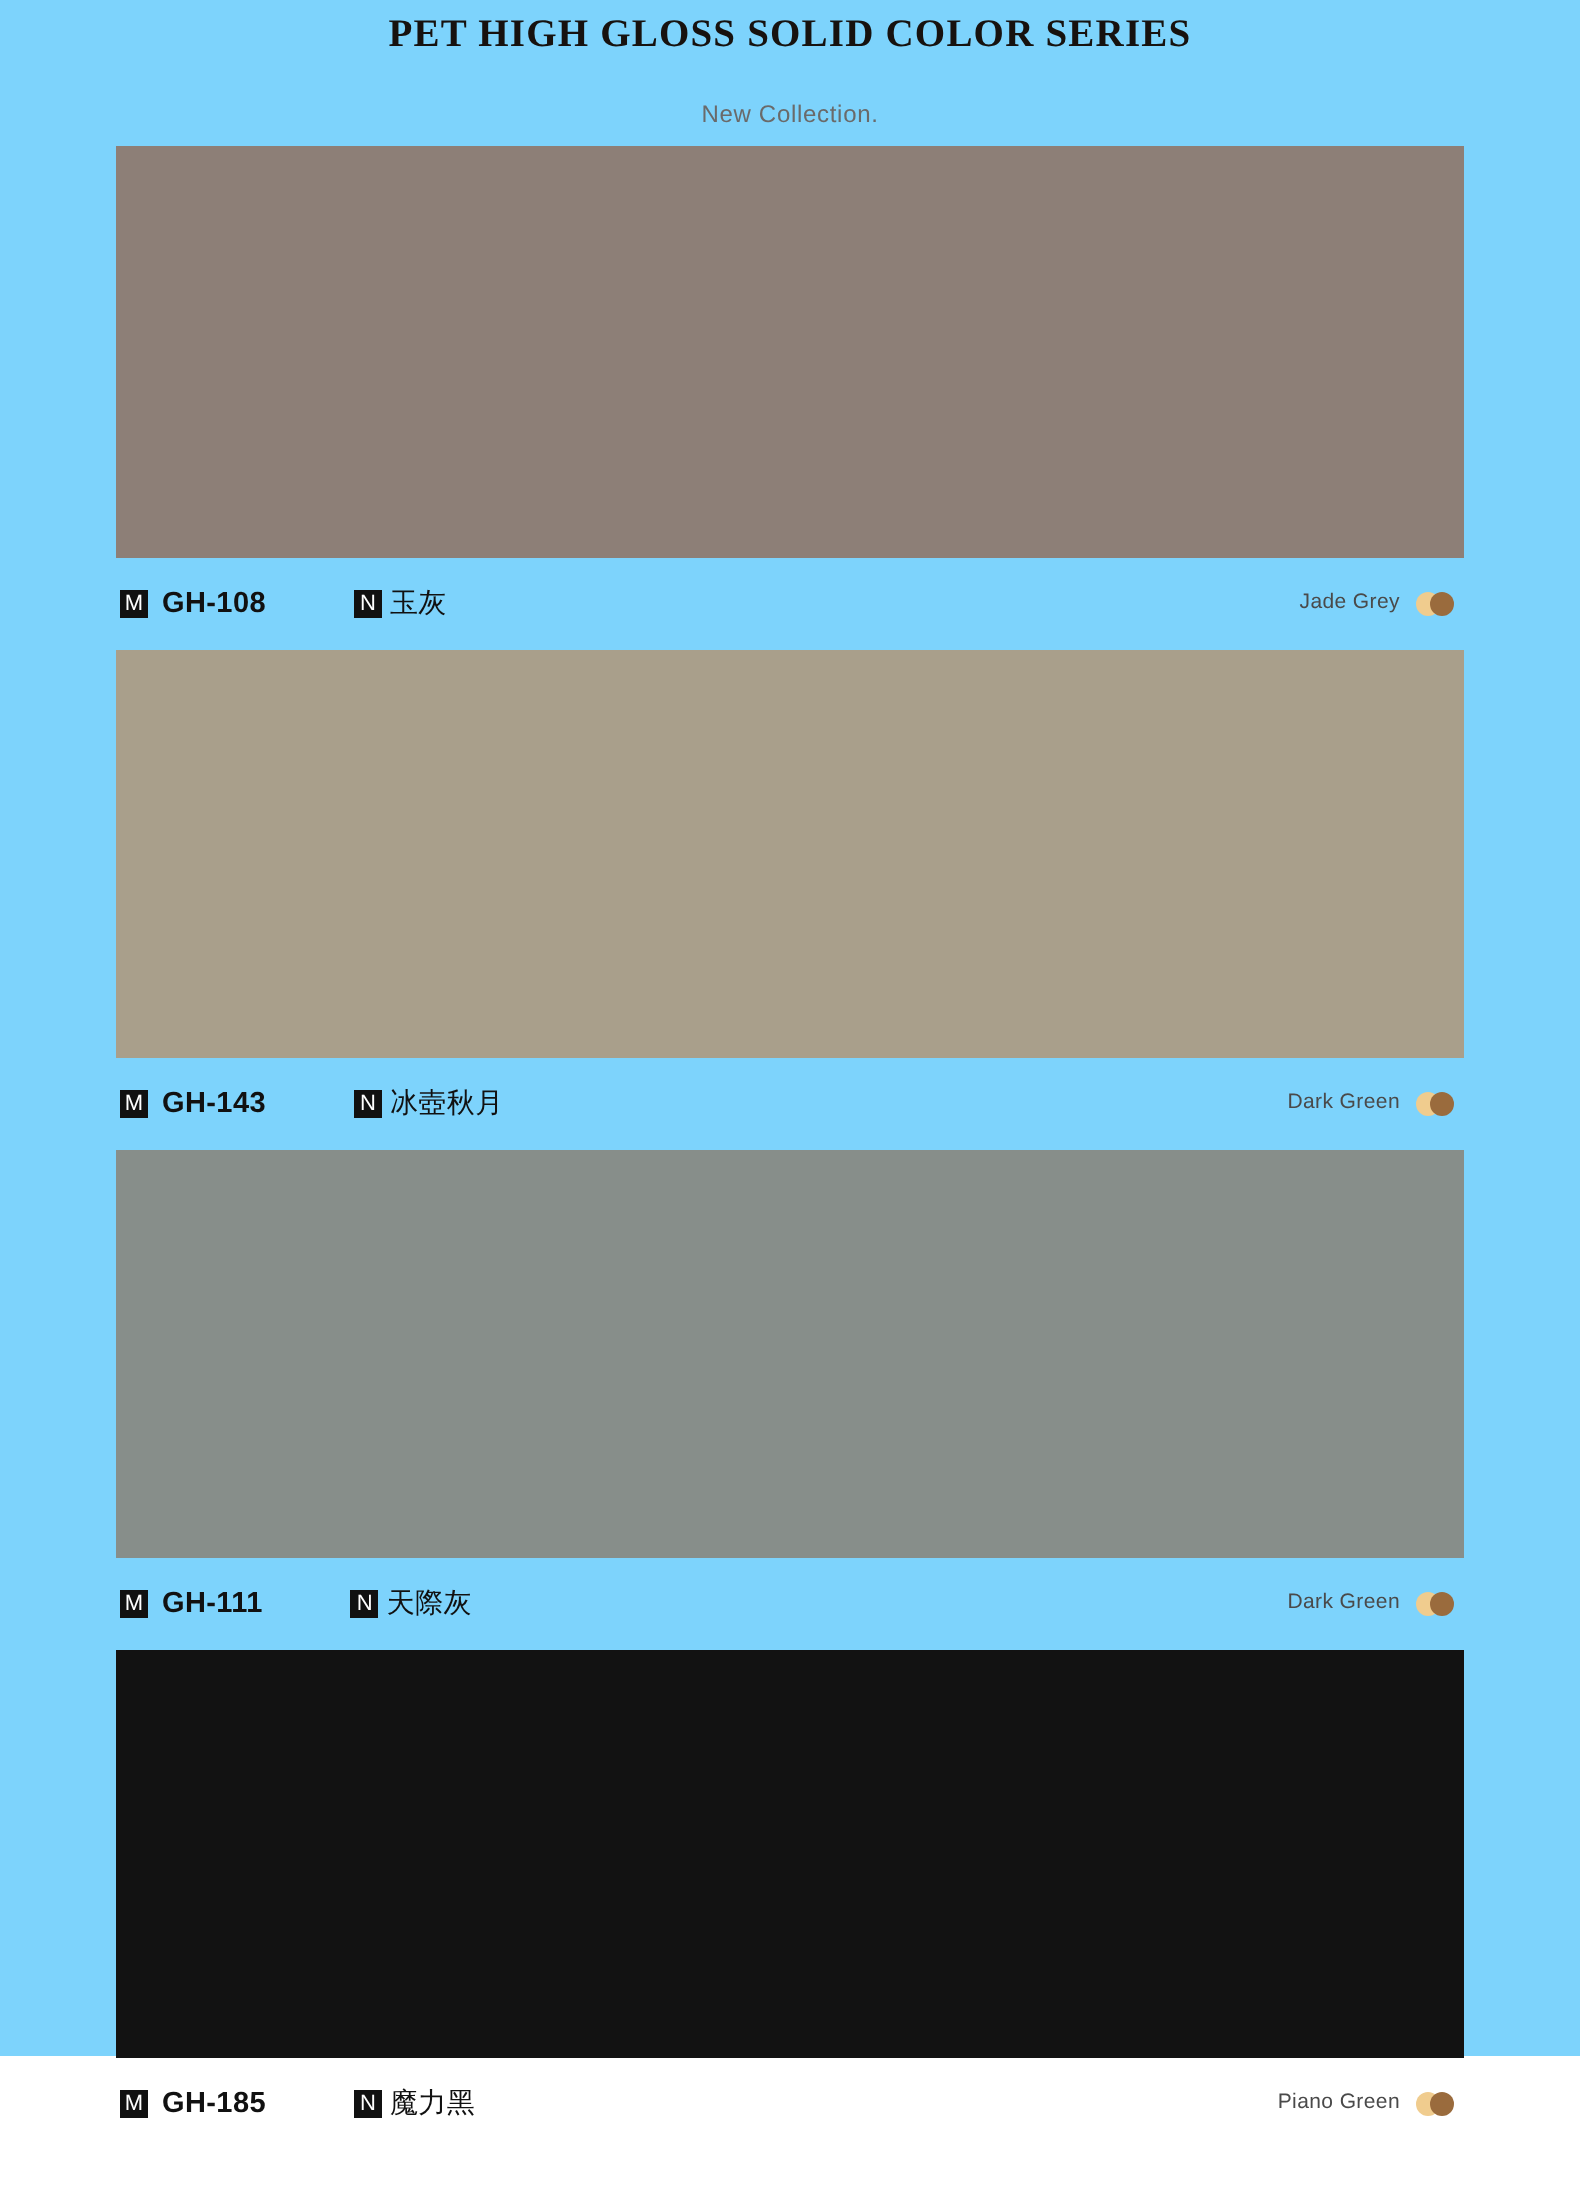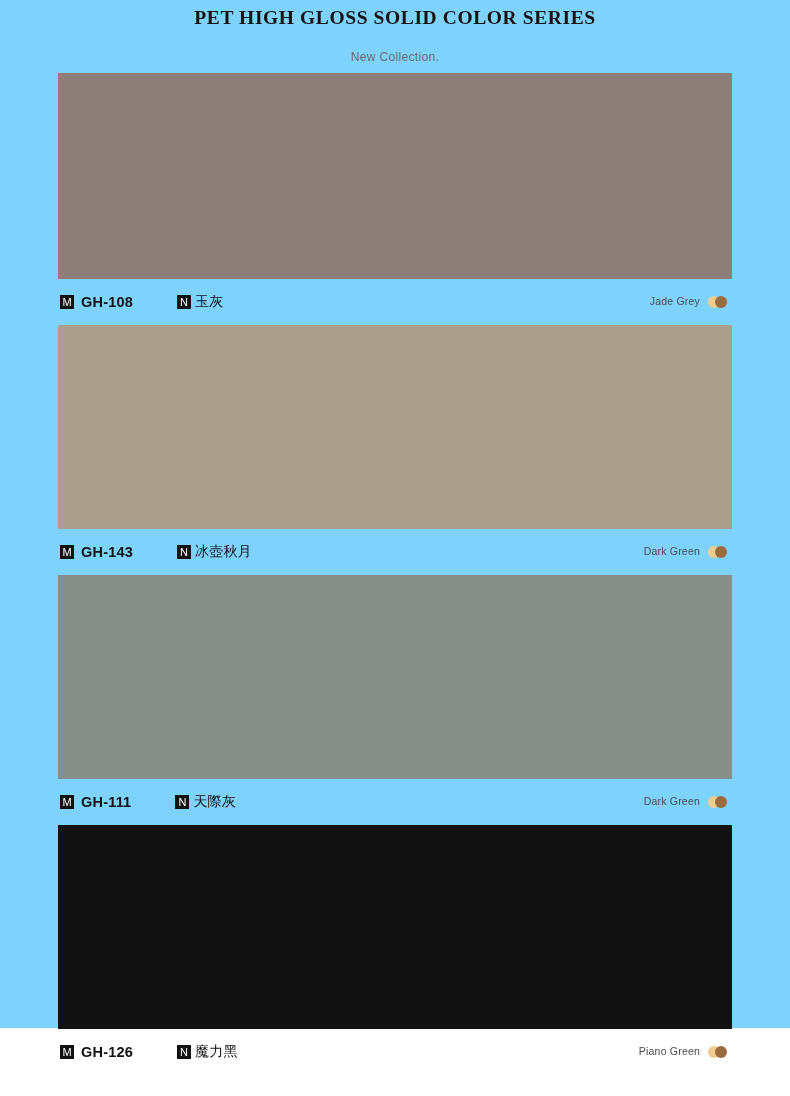--- a/index.html
+++ b/index.html
@@ -233,21 +233,21 @@
           </span>
         </div>
       </div>
     </div>
 
     <div class="swatch-row">
       <div class="swatch-block tall-4" style="background: rgb(18, 18, 18);"></div>
       <div class="swatch-caption">
         <div class="caption-left">
           <span class="badge" style="background: rgb(17, 17, 17);">M</span>
-          <span class="code-text">GH-126</span>
+          <span class="code-text">GH-185</span>
           <span class="cn-group">
             <span class="badge" style="background: rgb(17, 17, 17);">N</span>
             <span class="cn-text">魔力黑</span>
           </span>
         </div>
         <div class="caption-spacer"></div>
         <div class="caption-right">
           <span class="finish-text">Piano Green</span>
           <span class="finish-icon">
             <span class="c1" style="background: rgb(240, 204, 142);"></span>

